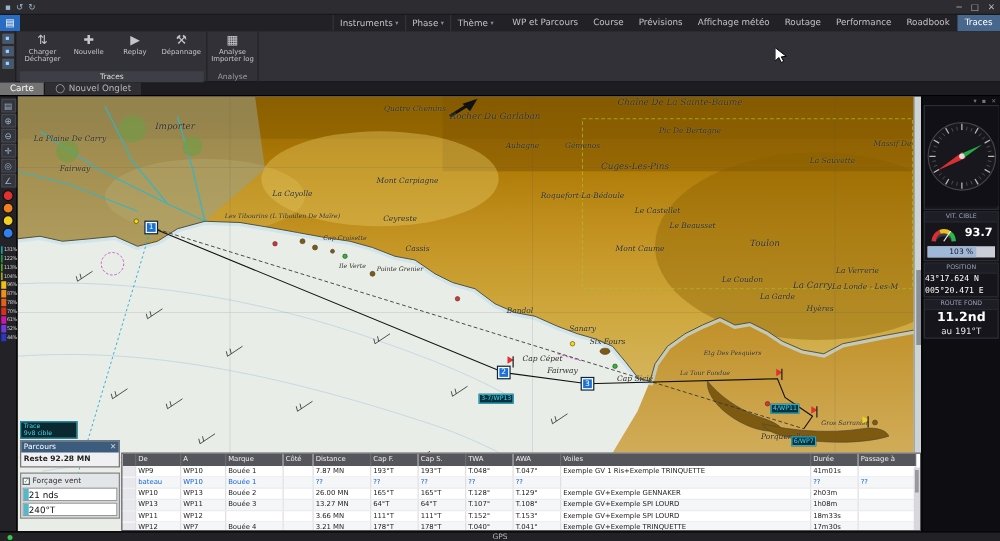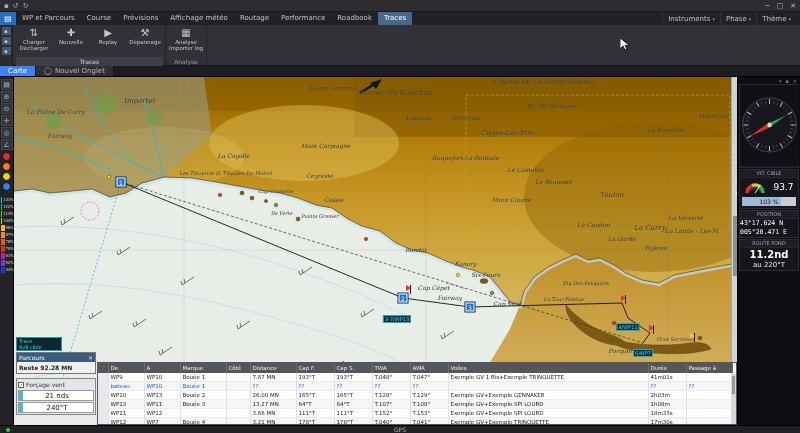--- a/index.html
+++ b/index.html
@@ -34,21 +34,21 @@
 .rrow{flex:1;display:flex;align-items:flex-start;gap:1px;padding-top:1px}
 .rbtn{width:36px;display:flex;flex-direction:column;align-items:center;padding:1px 0;color:#c6c6ca}
 .ricon{font-size:10px;line-height:12px;height:12px}
 .rlbl{font-size:5.5px;text-align:center;line-height:6px}
 .rglabel{height:9px;font-size:6px;text-align:center;color:#9a9aa0;line-height:9px}
 .rglabel.activeg{background:#3e3e46;color:#ddd}
 
 
 .doctabs{position:absolute;left:0;top:66px;right:0;height:11px;background:#1d1d21;display:flex;border-bottom:1px solid #000;z-index:10}
 .dtab{padding:0 8px;line-height:11px;font-size:7px;color:#b5b5ba;background:#2e2e33;border-right:1px solid #17171a;display:flex;gap:3px;align-items:center}
-.dtab.active{background:#3b82f6;color:#fff}
+.dtab.active{background:#737373;color:#fff}
 
 
 #leftbar{position:absolute;left:0;top:77px;width:14px;height:348px;background:#222227;border-right:1px solid #000;
   display:flex;flex-direction:column;align-items:center;padding-top:2px;z-index:8}
 .ltool{width:12px;height:11px;margin-bottom:1px;background:#35353c;border:1px solid #46464e;color:#9ab4cc;font-size:7px;line-height:10px;text-align:center}
 .lcolor{width:9px;height:9px;border-radius:50%;margin:1px 0;border:1px solid #111}
 #left-legend{margin-top:4px;width:14px}
 .lgrow{display:flex;align-items:center;height:7px}
 .lgsw{width:6px;height:6px;display:inline-block;margin-left:1px}
 .lglab{font-size:4px;color:#ccc;margin-left:1px;letter-spacing:-0.3px}
@@ -71,21 +71,21 @@
 
 
 #sidebar{position:absolute;right:0;top:77px;width:63px;height:348px;background:#0e0e12;border-left:1px solid #000;padding:1px;z-index:9}
 .sb-icons{display:flex;justify-content:flex-end;gap:4px;color:#777;font-size:5px;height:6px;line-height:6px;padding-right:2px}
 .panel{border:1px solid #2c2c34;background:#15151b;margin-bottom:1px}
 .phead{font-size:5px;color:#9aa2b8;background:#1d1d25;text-align:center;line-height:7px;border-bottom:1px solid #26262e}
 .pbig{font-size:10px;font-weight:bold;color:#fff;text-align:center;line-height:13px}
 .psub{font-size:7px;color:#e8e8ee;text-align:center;line-height:9px}
 .pmono{font-family:"DejaVu Sans Mono","Liberation Mono",monospace;font-size:6.5px;color:#fff;line-height:9px}
 .gaugewrap{display:flex;align-items:center;justify-content:space-around;padding:1px;height:18px}
-.gval{font-size:9px;font-weight:normal;color:#fff}
+.gval{font-size:9px;font-weight:bold;color:#fff}
 .pbar{margin:1px 2px 2px;background:#c9cdd8;height:9px;position:relative;text-align:center;font-size:6px;color:#15151a;line-height:9px;overflow:hidden}
 .pbarfill{position:absolute;left:0;top:0;bottom:0;width:72%;background:#9fb8d8}
 .pbar span{position:relative;z-index:1}
 
 
 #tablewrap{position:absolute;left:97px;top:362px;width:640px;height:63px;background:#fff;border:1px solid #55555a;overflow:hidden;z-index:6}
 #res-table{border-collapse:collapse;table-layout:fixed;width:634px;font-size:5.5px;color:#1c1c1c}
 #res-table th{background:#55555c;color:#f0f0f0;font-weight:normal;font-size:5.5px;text-align:left;padding:0 2px;height:10px;
   border-right:1px solid #6a6a70;overflow:hidden;white-space:nowrap}
 #res-table td{height:8px;line-height:8px;padding:0 2px;border-right:1px solid #e0e0e4;border-bottom:1px solid #ececf0;
@@ -101,21 +101,21 @@
   color:#3ad8e8;font-size:5px;line-height:6px;padding:0 2px;z-index:5}
 #parcours{position:absolute;left:16px;top:352px;width:80px;z-index:5;border:1px solid #777;background:#f0f0f2}
 .ovhead{background:#3c5c7e;color:#fff;font-size:6px;line-height:9px;padding:0 2px;display:flex;justify-content:space-between}
 .ovclose{color:#ddd}
 .ovbody{font-size:6px;color:#222;line-height:11px;padding:0 2px;font-weight:bold}
 #forcage{position:absolute;left:16px;top:378px;width:80px;z-index:5;background:#e2e6e9;border:1px solid #888;padding:1px}
 .fvrow{display:flex;align-items:center;gap:2px;font-size:6px;color:#333;line-height:9px}
 .fvcheck{width:6px;height:6px;border:1px solid #666;background:#fff;font-size:5px;line-height:5px;text-align:center;color:#2a7}
 .fvinput{display:flex;align-items:center;height:11px;background:#fff;border:1px solid #999;margin-top:1px}
 .fvstrip{width:4px;height:100%;background:#54b8c8}
-.fvval{flex:1;text-align:center;padding-right:2px;font-size:7px;color:#111}
+.fvval{flex:1;text-align:left;padding-right:2px;font-size:7px;color:#111}
 
 
 #statusbar{position:absolute;left:0;bottom:0;right:0;height:8px;background:#222226;border-top:1px solid #000;
   display:flex;align-items:center;justify-content:center;font-size:6px;color:#b8b8bc;z-index:10}
 .gpsdot{position:absolute;left:6px;width:4px;height:4px;background:#3ac84a;border-radius:50%}
 
 #cursor{position:absolute;left:620px;top:38px;z-index:99;pointer-events:none}
 </style>
 </head>
 <body>
@@ -128,43 +128,43 @@
     <span class="qicon">↻</span>
     <div class="wctrl">
       <span>─</span>
       <span>□</span>
       <span>✕</span>
     </div>
   </div>
 
   <div class="menubar">
     <div class="appbtn">▤</div>
+    <div id="menu-right">
+        <div class="mritem">
+          <span>Instruments</span>
+          <span class="chev">▾</span>
+        </div>
+        <div class="mritem">
+          <span>Phase</span>
+          <span class="chev">▾</span>
+        </div>
+        <div class="mritem">
+          <span>Thème</span>
+          <span class="chev">▾</span>
+        </div>
+      </div>
     <div id="menu-tabs">
         <div class="mtab">WP et Parcours</div>
         <div class="mtab">Course</div>
         <div class="mtab">Prévisions</div>
         <div class="mtab">Affichage météo</div>
         <div class="mtab">Routage</div>
         <div class="mtab">Performance</div>
         <div class="mtab">Roadbook</div>
         <div class="mtab active">Traces</div>
-      </div>
-    <div id="menu-right">
-        <div class="mritem">
-          <span>Instruments</span>
-          <span class="chev">▾</span>
-        </div>
-        <div class="mritem">
-          <span>Phase</span>
-          <span class="chev">▾</span>
-        </div>
-        <div class="mritem">
-          <span>Thème</span>
-          <span class="chev">▾</span>
-        </div>
       </div>
   </div>
 
   <div class="ribbon">
     <div id="ribbon-left">
       <div class="rlicon">▪</div>
       <div class="rlicon">▪</div>
       <div class="rlicon">▪</div>
     </div>
     <div id="ribbon-groups">
@@ -564,21 +564,21 @@
     <div class="panel">
       <div class="phead">POSITION</div>
       <div class="pmono">43°17.624 N</div>
       <div class="pmono">005°20.471 E</div>
     </div>
 
 
     <div class="panel">
       <div class="phead">ROUTE FOND</div>
       <div class="pbig">11.2nd</div>
-      <div class="psub">au 220°T</div>
+      <div class="psub">au 191°T</div>
     </div>
   </div>
 
   <div id="tablewrap">
     <table id="res-table">
       <thead>
           <tr id="thead-row">
             <th style="width: 10px;"></th>
             <th style="width: 36px;">De</th>
             <th style="width: 36px;">A</th>

